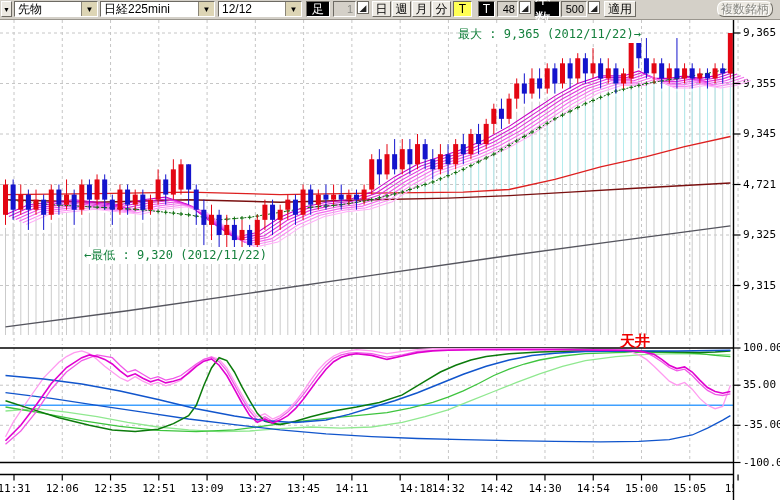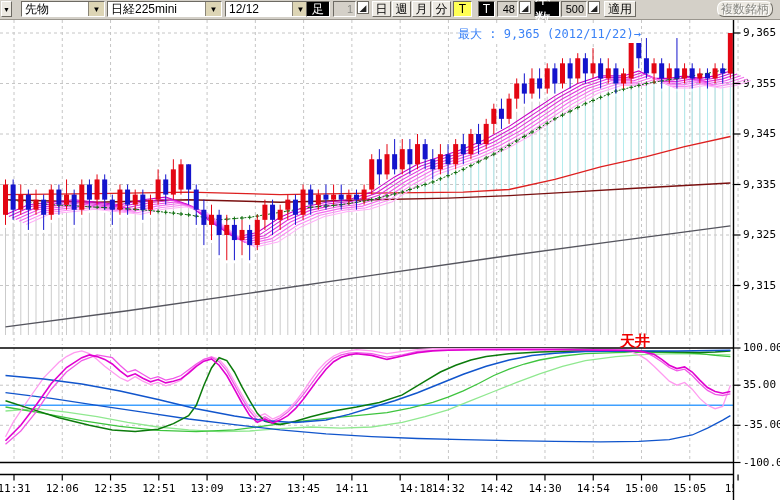--- a/index.html
+++ b/index.html
@@ -10,34 +10,34 @@
            border-bottom:1px solid #9a968e;}
   .tb{position:absolute;top:1px;height:16px;box-sizing:border-box;font-size:11px;
       display:flex;align-items:center;}
   .raised{background:#ece9e2;border-top:1px solid #fff;border-left:1px solid #fff;
           border-right:1px solid #6d6a63;border-bottom:1px solid #6d6a63;justify-content:center;}
   .sunken{border-top:1px solid #6d6a63;border-left:1px solid #6d6a63;
           border-right:1px solid #fff;border-bottom:1px solid #fff;}
   .blackbtn{background:#000;color:#fff;justify-content:center;}
   .yellowbtn{background:#ffff54;color:#000;justify-content:center;}
   .combo{background:#fff;border-top:1px solid #6d6a63;border-left:1px solid #6d6a63;
-         border-right:1px solid #fff;border-bottom:1px solid #fff;margin-left:7px;}
+         border-right:1px solid #fff;border-bottom:1px solid #fff;}
   .combo .cval{flex:1;padding-left:3px;font-size:12px;white-space:nowrap;overflow:hidden;color:#000;}
   .combo .arrow{width:15px;height:14px;background:#ddd5b5;border-left:1px solid #8a8578;
                 display:flex;align-items:center;justify-content:center;font-size:8px;color:#000;}
   .numfield{background:#d4d0c8;color:#000;font-size:11px;justify-content:flex-end;padding-right:2px;}
   .spin{background:#fff;border:1px solid #6d6a63;width:12px;height:13px;font-size:9px;
         line-height:12px;text-align:center;color:#222;justify-content:center;}
   .disabledbtn{color:#8a8a84;text-shadow:1px 1px 0 #ffffff;}
   
   .axlabel{position:absolute;font-family:"DejaVu Sans Mono","Liberation Mono",monospace;
            font-size:11px;color:#000;white-space:nowrap;}
   .tlabels{position:absolute;left:0;top:481px;width:734px;height:16px;overflow:hidden;}
   .anno{position:absolute;font-family:"DejaVu Sans Mono","Liberation Mono",monospace;
-        font-size:12px;color:#3b82f6;background:#fff;white-space:nowrap;z-index:5;}
+        font-size:12px;color:#15803d;background:#fff;white-space:nowrap;z-index:5;}
   #ceiling{position:absolute;font-size:15px;font-weight:bold;z-index:5;background:transparent;
            font-family:"Liberation Sans",sans-serif;}
   #chartsvg{position:absolute;left:0;top:0;z-index:1;}
 </style>
 </head>
 <body>
 
 <div id="app">
 
   <div id="toolbar">
@@ -366,27 +366,28 @@
       <line x1="448.43" y1="474.5" x2="448.43" y2="480.5" stroke="#000" stroke-width="1.2"></line>
       <line x1="496.70000000000005" y1="474.5" x2="496.70000000000005" y2="480.5" stroke="#000" stroke-width="1.2"></line>
       <line x1="544.97" y1="474.5" x2="544.97" y2="480.5" stroke="#000" stroke-width="1.2"></line>
       <line x1="593.24" y1="474.5" x2="593.24" y2="480.5" stroke="#000" stroke-width="1.2"></line>
       <line x1="641.51" y1="474.5" x2="641.51" y2="480.5" stroke="#000" stroke-width="1.2"></line>
       <line x1="689.7800000000001" y1="474.5" x2="689.7800000000001" y2="480.5" stroke="#000" stroke-width="1.2"></line>
       <line x1="738.0500000000001" y1="474.5" x2="738.0500000000001" y2="480.5" stroke="#000" stroke-width="1.2"></line>
     </svg>
 
   <div class="anno" style="left:458px;top:26px;">最大 : 9,365 (2012/11/22)→</div>
+  <div class="anno" style="left:84px;top:247px;">←最低 : 9,320 (2012/11/22)</div>
   <div id="ceiling" style="left: 620px; top: 332px; color: rgb(238, 0, 0);">天井</div>
 
   <div id="pricelabels">
       <div class="axlabel" style="left: 743px; top: 26px;">9,365</div>
       <div class="axlabel" style="left: 743px; top: 76.5px;">9,355</div>
       <div class="axlabel" style="left: 743px; top: 127px;">9,345</div>
-      <div class="axlabel" style="left: 743px; top: 177.5px;">9,335</div>
+      <div class="axlabel" style="left: 743px; top: 177.5px;">4,721</div>
       <div class="axlabel" style="left: 743px; top: 228px;">9,325</div>
       <div class="axlabel" style="left: 743px; top: 278.5px;">9,315</div>
     </div>
   <div id="osclabels">
       <div class="axlabel" style="left: 743px; top: 341px;">100.00</div>
       <div class="axlabel" style="left: 743px; top: 378.212px;">35.00</div>
       <div class="axlabel" style="left: 743px; top: 418.288px;">-35.00</div>
       <div class="axlabel" style="left: 743px; top: 455.5px;">-100.00</div>
     </div>
   <div class="tlabels" id="timelabels">

